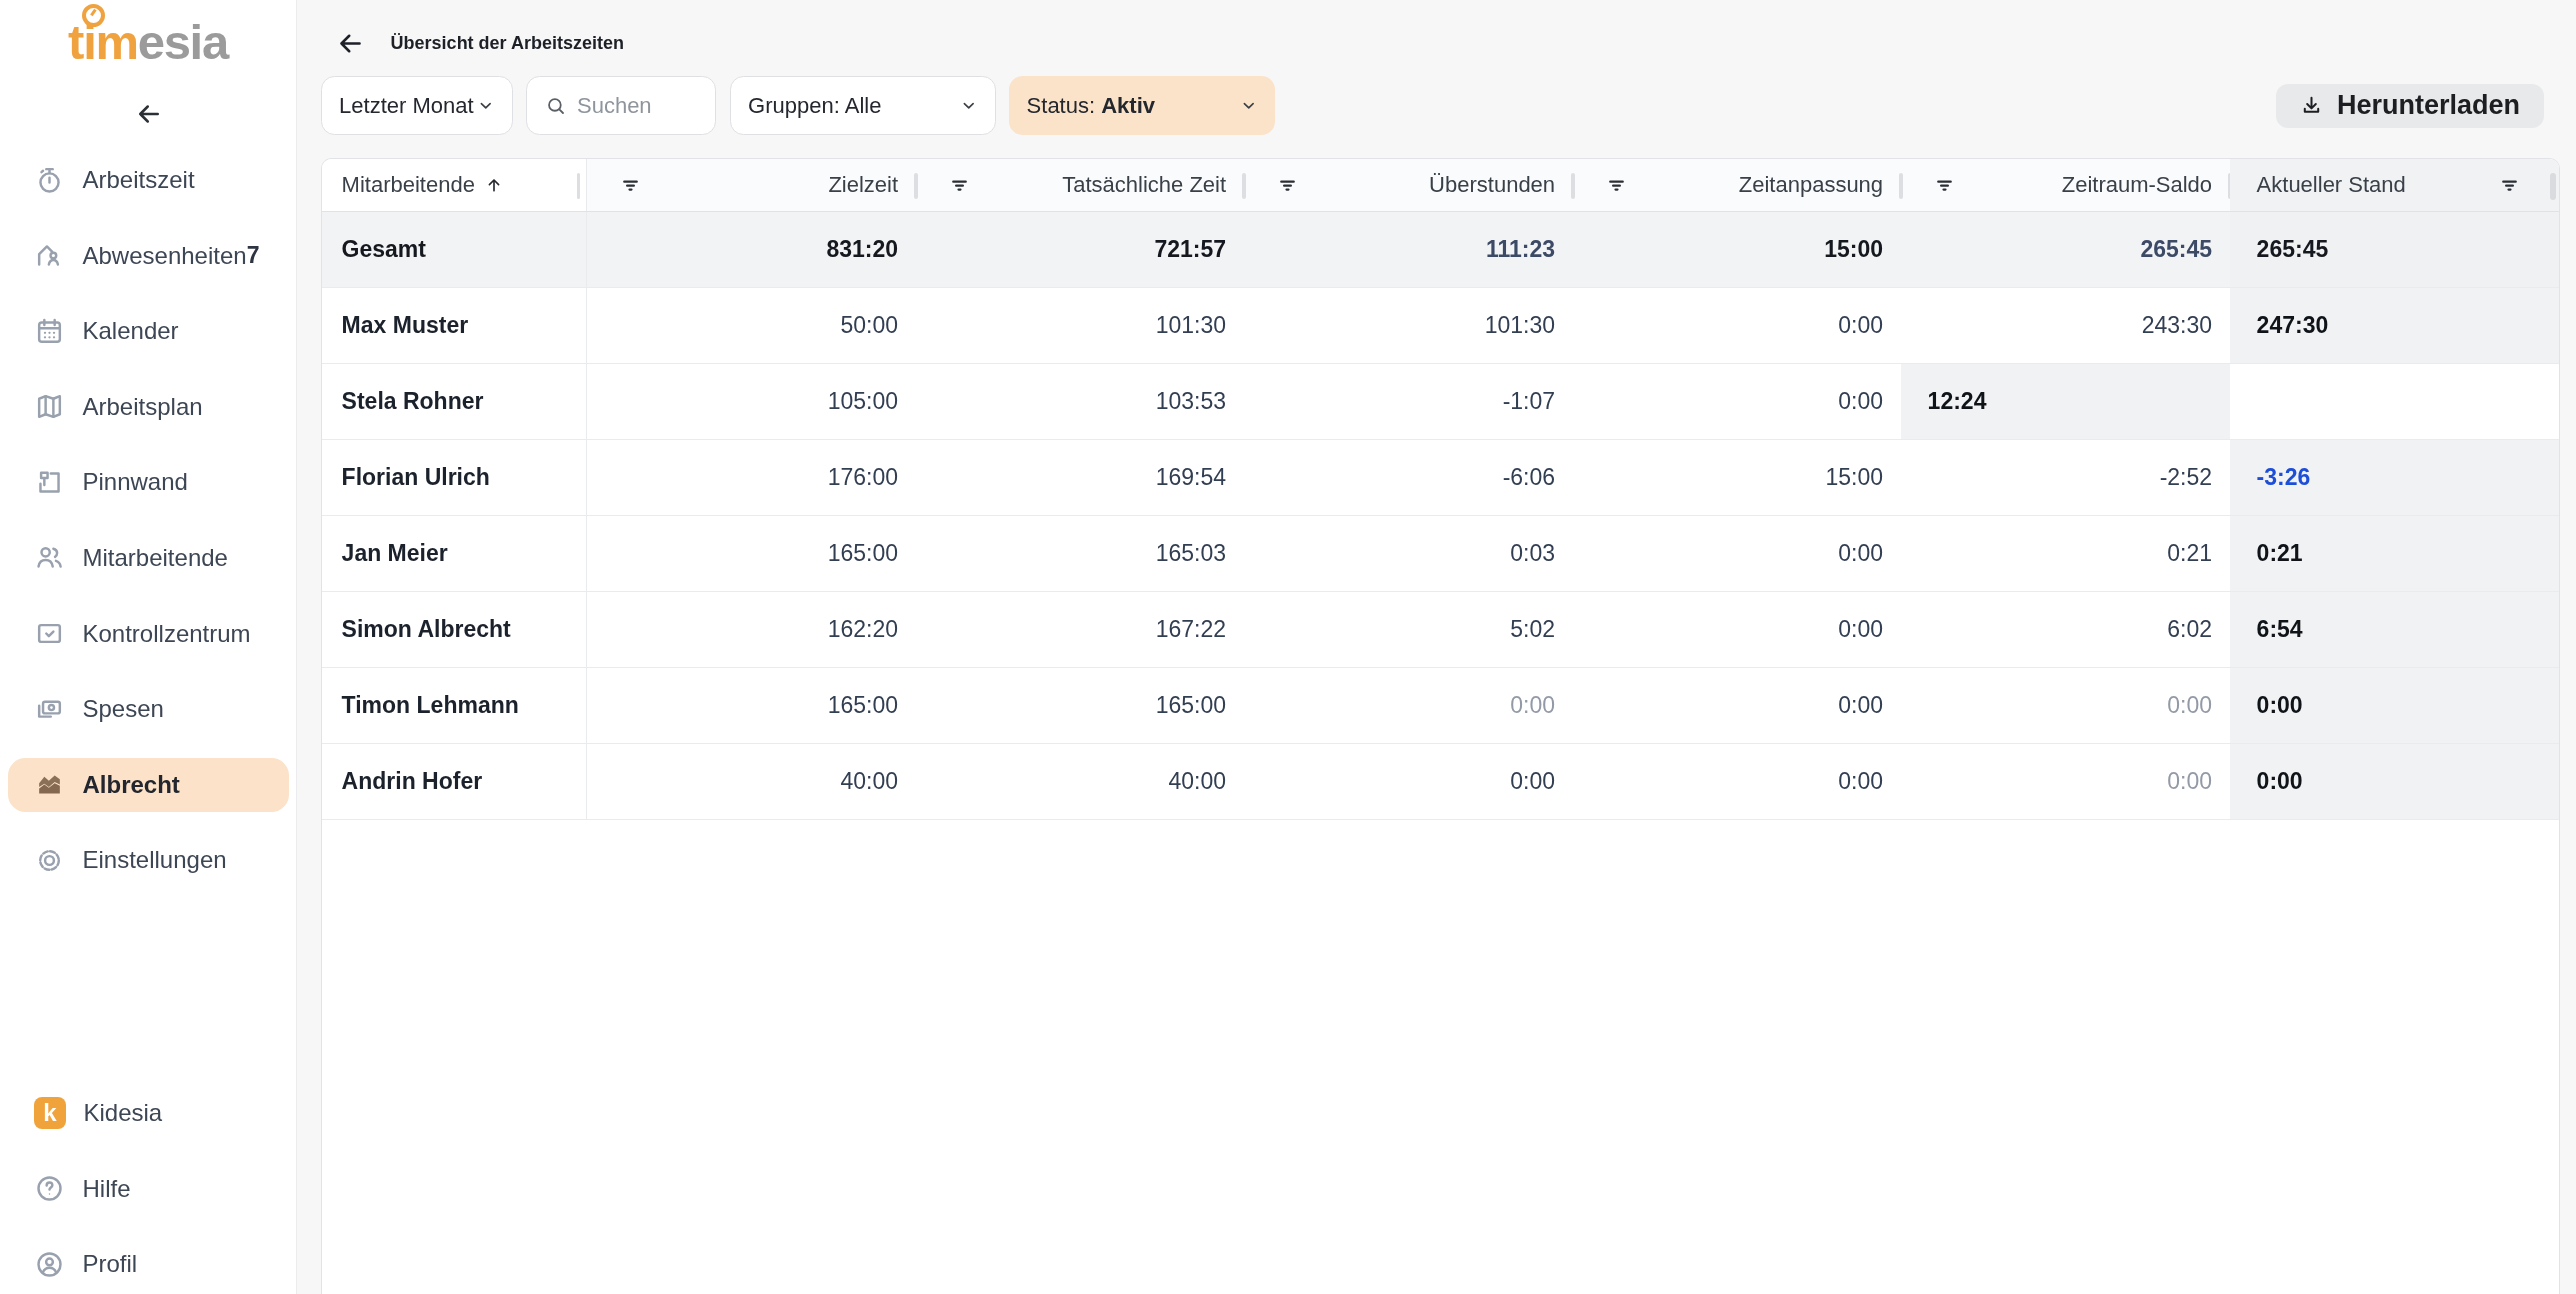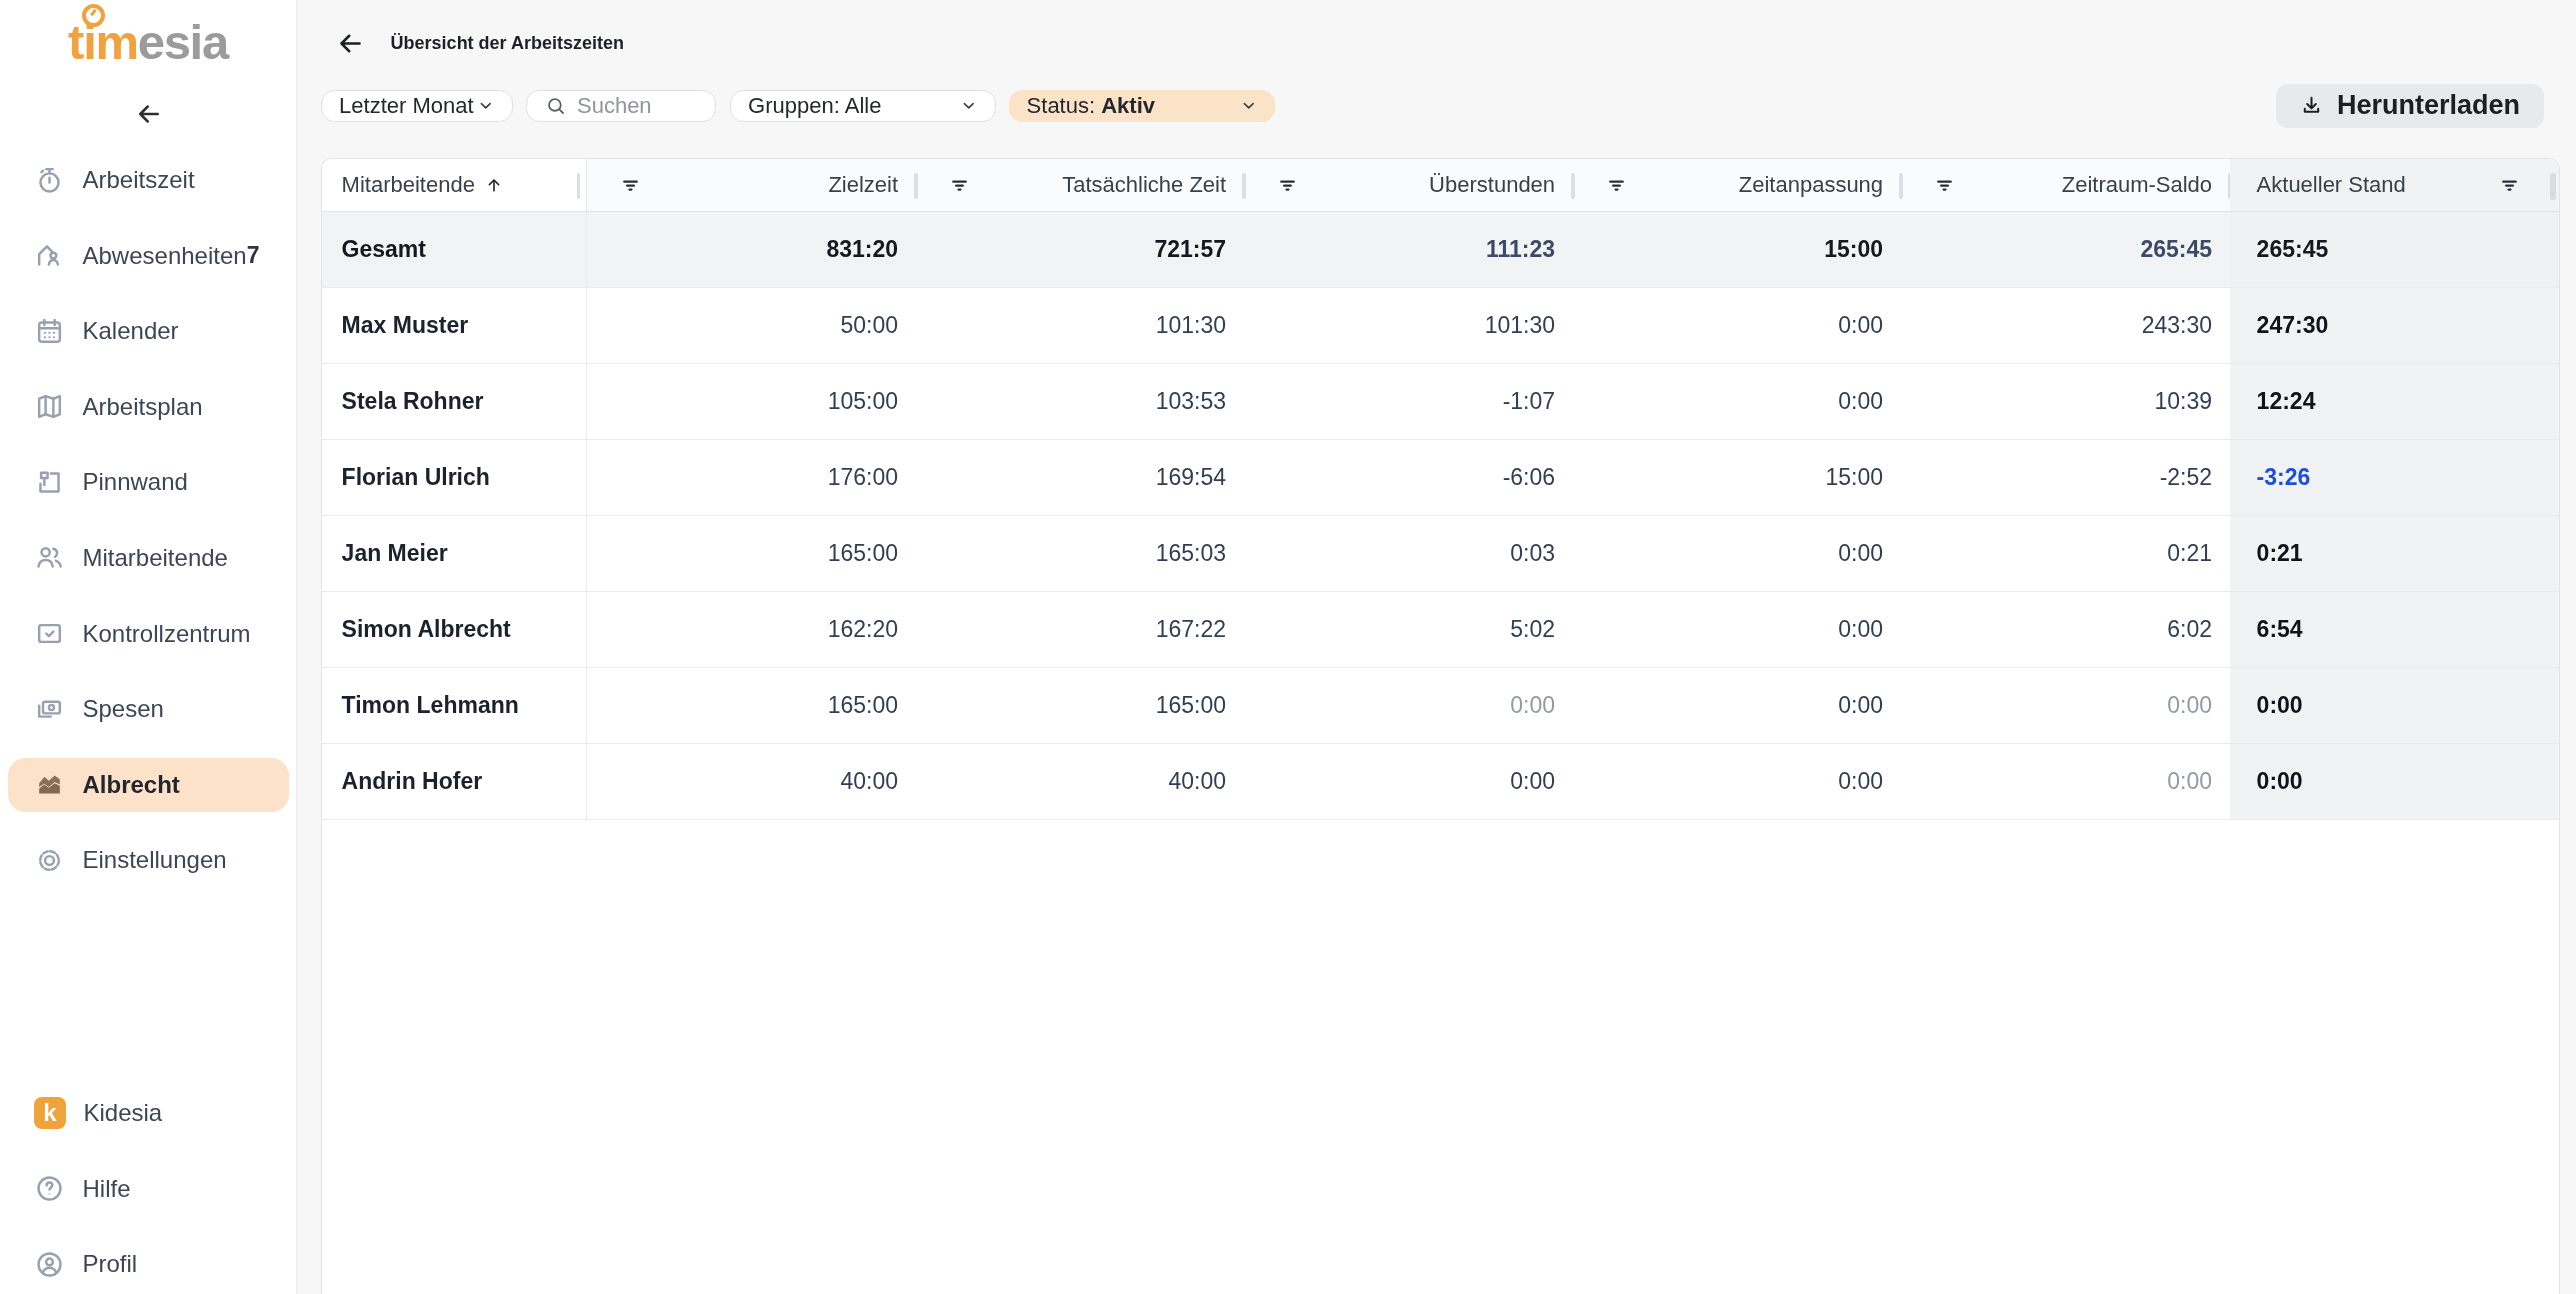--- a/index.html
+++ b/index.html
@@ -36,21 +36,21 @@
 
   
   .main { position:absolute; left:297px; top:0; right:0; bottom:0; background:#f7f7f8; }
   .topbar { position:absolute; left:34px; top:20px; height:47px; display:flex; align-items:center; }
   .back-btn { width:38px; height:38px; display:flex; align-items:center; justify-content:center;
     color:#1d2127; cursor:pointer; }
   .page-title { margin-left:21.6px; font-size:18px; font-weight:700; color:#1d2127; }
 
   .filterbar { position:absolute; left:23.6px; top:82px; right:32px; height:47px;
     display:flex; align-items:center; }
-  .fbox { height:32px; background:#fff; border:1.3px solid #dfe0e3; border-radius:13.5px;
+  .fbox { height:59px; background:#fff; border:1.3px solid #dfe0e3; border-radius:13.5px;
     display:flex; align-items:center; padding:0 17.5px; margin-right:13.5px;
     font-size:22px; color:#24272e; cursor:pointer; }
   .fbox .chev { margin-left:auto; color:#3a3f46; }
   .f-period { width:192px; }
   .f-search { width:190px; }
   .f-groups { width:266px; }
   .f-status { width:266px; background:#fbe3c9; border:none; }
   .f-status b { font-weight:700; }
   .search-input { border:none; outline:none; background:transparent; margin-left:10.8px;
     font-size:22px; font-family:inherit; color:#24272e; width:115px; }
@@ -386,21 +386,20 @@
       <div class="cell c-num">243:30</div>
       <div class="cell c-stand">247:30</div>
     </div>
 
     <div class="tgrid row">
       <div class="cell c-name">Stela Rohner</div>
       <div class="cell c-num">105:00</div>
       <div class="cell c-num">103:53</div>
       <div class="cell c-num">-1:07</div>
       <div class="cell c-num">0:00</div>
-      <div class="cell c-num">10:39</div>
       <div class="cell c-stand">12:24</div>
     </div>
 
     <div class="tgrid row">
       <div class="cell c-name">Florian Ulrich</div>
       <div class="cell c-num">176:00</div>
       <div class="cell c-num">169:54</div>
       <div class="cell c-num">-6:06</div>
       <div class="cell c-num">15:00</div>
       <div class="cell c-num">-2:52</div>

